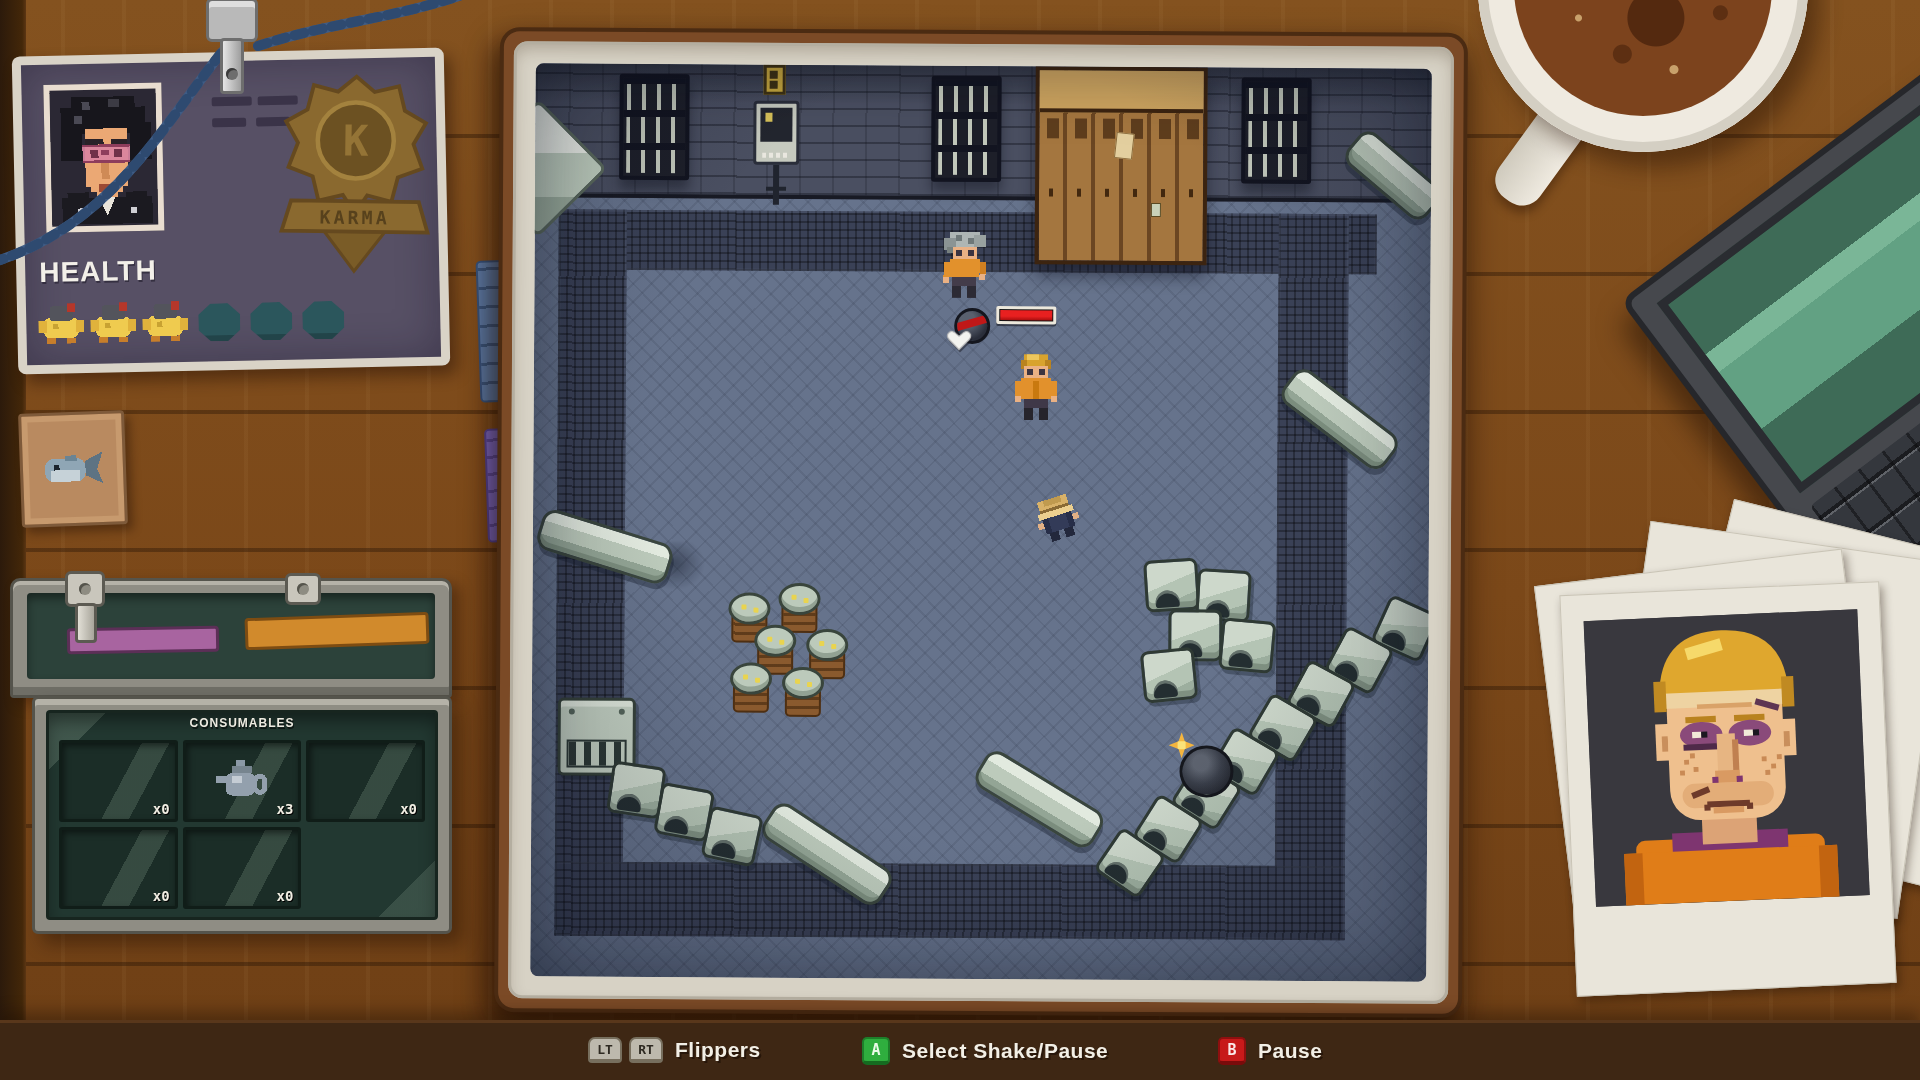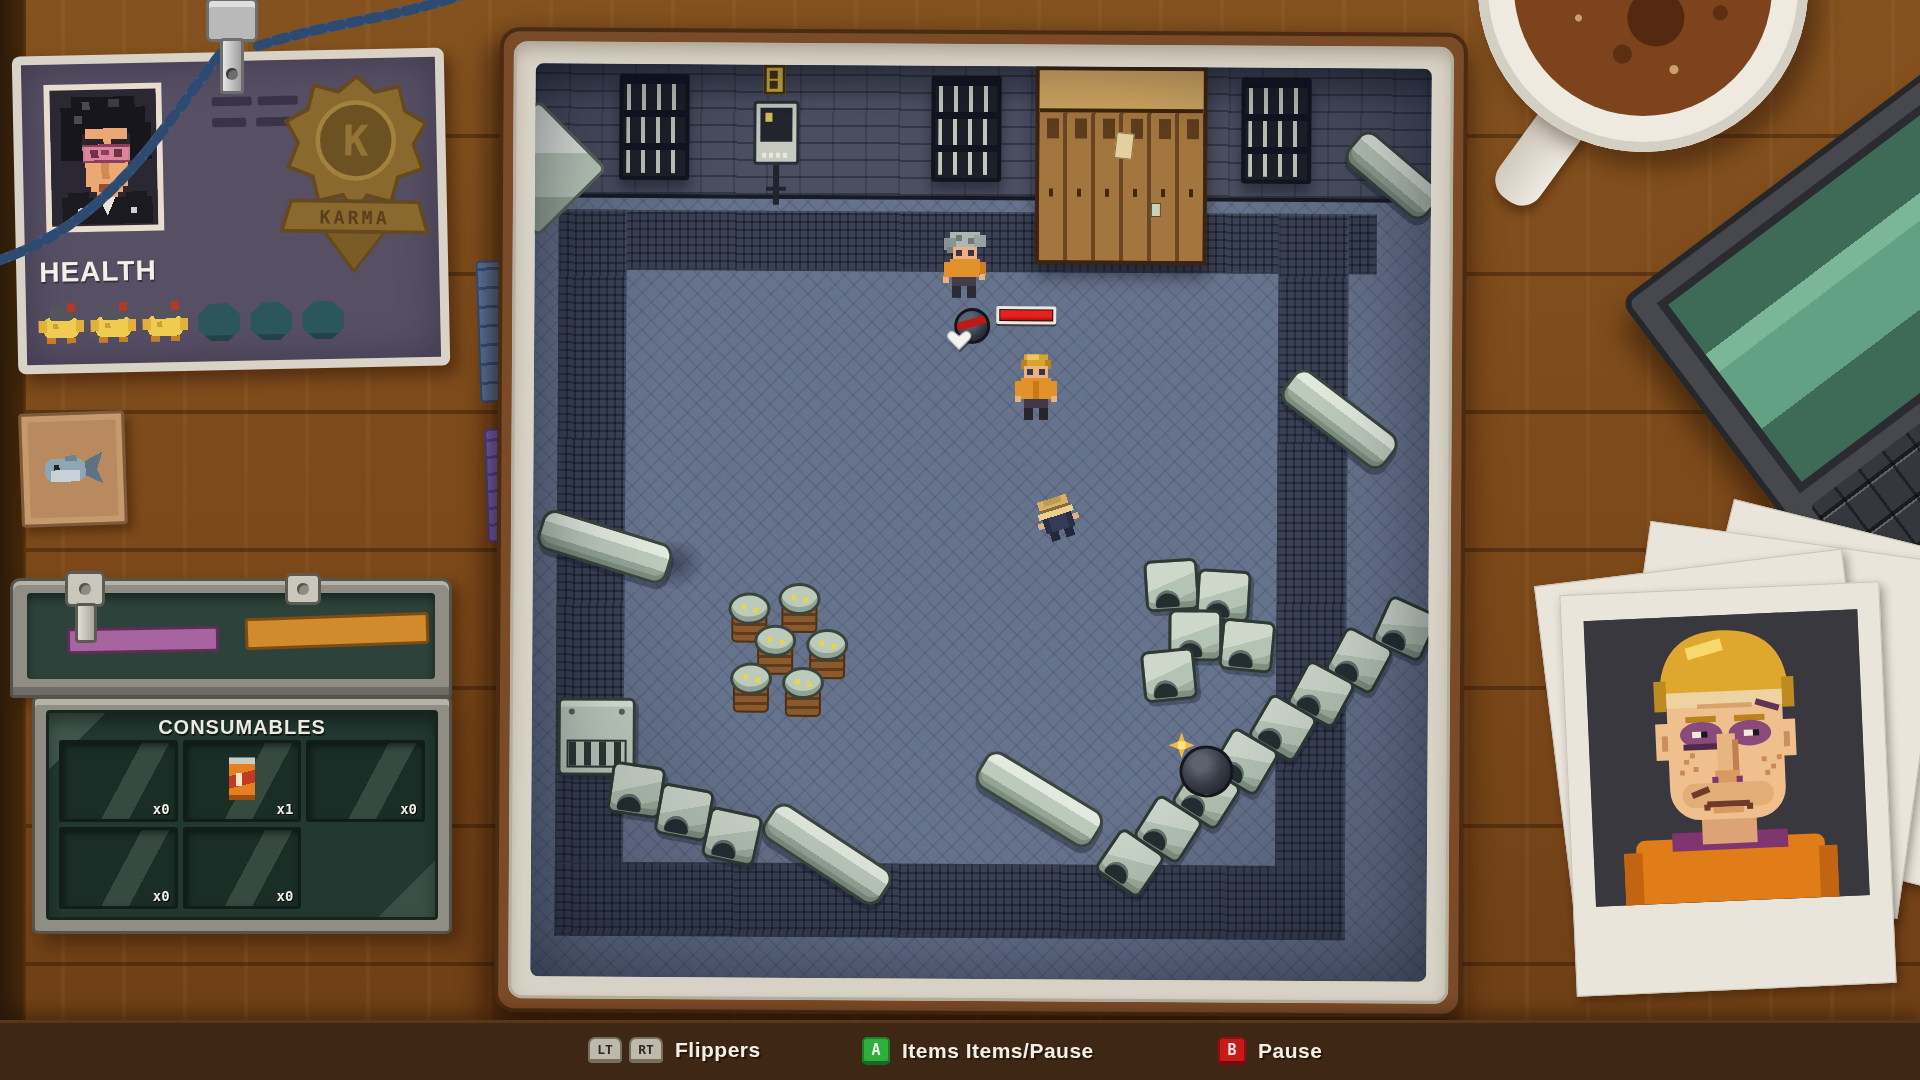--- a/index.html
+++ b/index.html
@@ -191,21 +191,21 @@
   .latch-2{left:272px;top:-8px;width:36px;height:32px;}
   .tongue{position:absolute;left:62px;top:22px;width:22px;height:40px;z-index:2;
     background:linear-gradient(90deg,#e2dfd6,#a8a59b);border:3px solid #5c5a52;border-radius:4px;}
   .case-body{position:absolute;left:24px;top:126px;width:420px;height:238px;background:#8f8d84;
     border:3px solid #55544c;border-radius:6px;
     box-shadow:inset 0 6px 0 #b5b2a8, 10px 10px 18px rgba(25,10,2,.4);}
   .case-in{position:absolute;inset:11px;background:#223831;border-radius:4px;
     box-shadow:inset 0 0 0 3px #17251f, inset 0 10px 18px rgba(0,0,0,.45);
     background-image:linear-gradient(135deg, rgba(150,175,155,.26) 0 44px, transparent 44px),
       linear-gradient(315deg, rgba(150,175,155,.2) 0 44px, transparent 44px);}
-  .inv-title{position:absolute;left:0;right:0;top:6px;text-align:center;font-weight:bold;font-size:20px;
+  .inv-title{position:absolute;left:0;right:0;top:6px;text-align:center;font-weight:bold;font-size:12px;
     letter-spacing:1px;color:#edeae0;text-shadow:1px 2px 0 rgba(0,0,0,.55);}
   .grid{position:absolute;left:13px;right:13px;top:30px;bottom:11px;display:grid;
     grid-template-columns:repeat(3,1fr);grid-template-rows:repeat(2,1fr);gap:5px;}
   .slot{position:relative;background:#1b2d27;border:3px solid #101d18;border-radius:3px;
     box-shadow:inset 2px 3px 6px rgba(0,0,0,.5);
     background-image:linear-gradient(118deg, transparent 52%, rgba(150,178,156,.22) 52% 70%, transparent 70%);}
   .slot .cnt{position:absolute;right:5px;bottom:2px;font:bold 14px "DejaVu Sans Mono",monospace;
     color:#f0ede2;text-shadow:1px 1px 0 #000;text-align:right;}
   .slot .item{position:absolute;left:50%;top:50%;transform:translate(-50%,-54%);}
 
@@ -548,24 +548,24 @@
       <div class="latch latch-2"></div>
     </div>
     <div class="case-body">
       <div class="case-in">
         <div class="inv-title">CONSUMABLES</div>
         <div class="grid">
           <div class="slot">
             <span class="cnt">x0</span>
           </div>
           <div class="slot">
-            <svg class="item" width="32" height="44" viewBox="0 0 10 14">
-                <use href="#sym-can"></use>
+            <svg class="item" width="52" height="40" viewBox="0 0 16 12">
+                <use href="#sym-teapot"></use>
               </svg>
-            <span class="cnt">x1</span>
+            <span class="cnt">x3</span>
           </div>
           <div class="slot">
             <span class="cnt">x0</span>
           </div>
           <div class="slot">
             <span class="cnt">x0</span>
           </div>
           <div class="slot">
             <span class="cnt">x0</span>
           </div>
@@ -651,21 +651,21 @@
         </span>
       <span class="keycap trigger">
           <span>RT</span>
         </span>
       <span class="hint-label">Flippers</span>
     </div>
     <div class="hint" style="left:862px">
       <span class="keycap abtn">
           <span>A</span>
         </span>
-      <span class="hint-label">Items Items/Pause</span>
+      <span class="hint-label">Select Shake/Pause</span>
     </div>
     <div class="hint" style="left:1218px">
       <span class="keycap bbtn">
           <span>B</span>
         </span>
       <span class="hint-label">Pause</span>
     </div>
   </div>
 </div>
 

